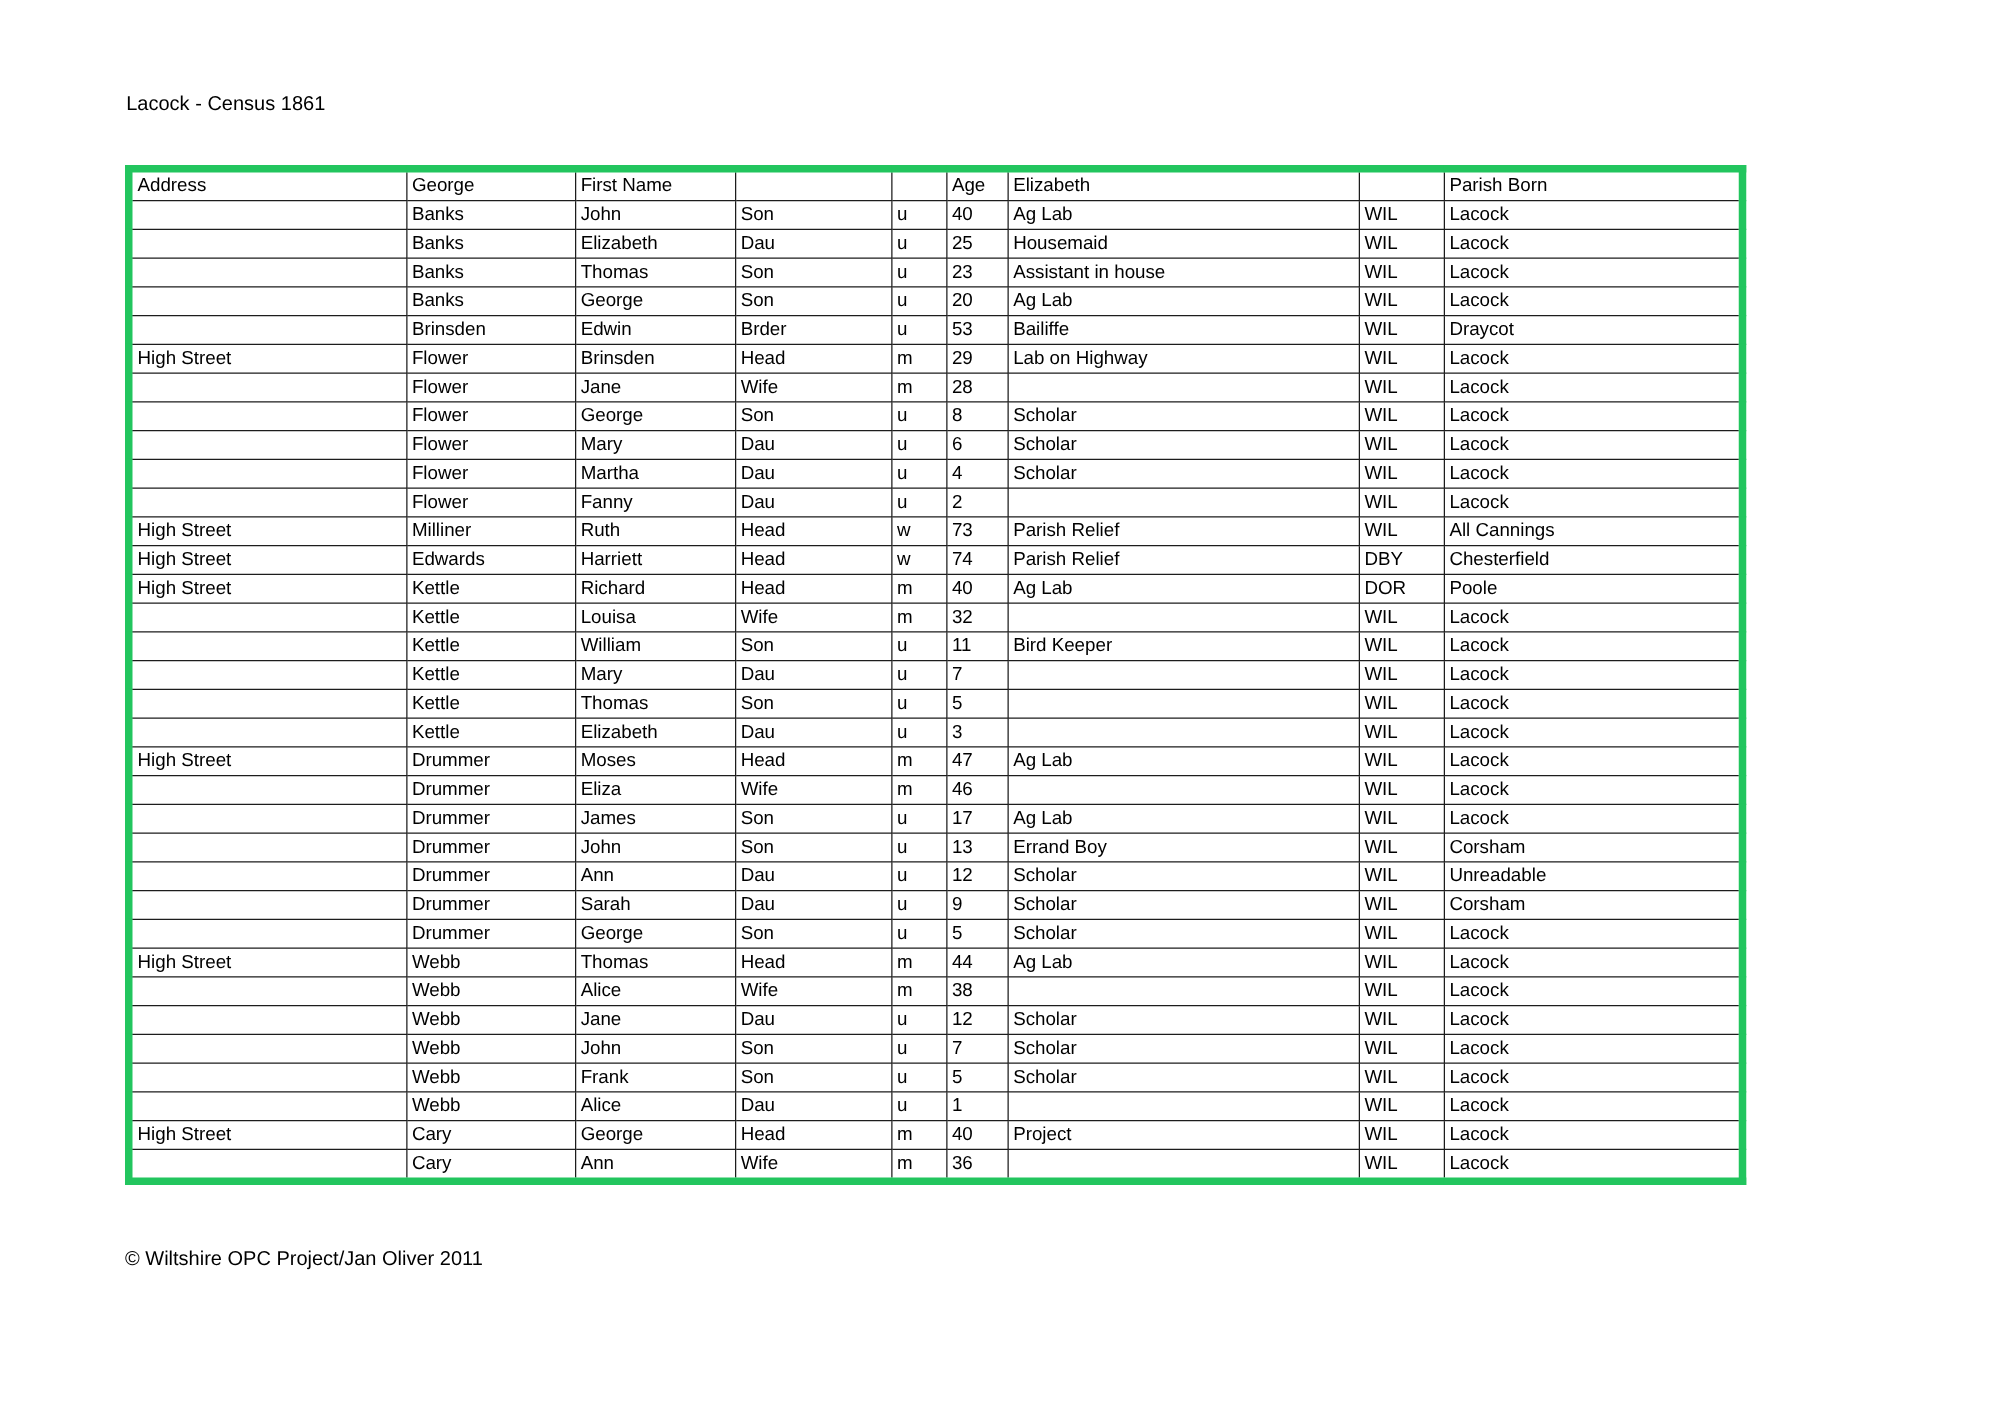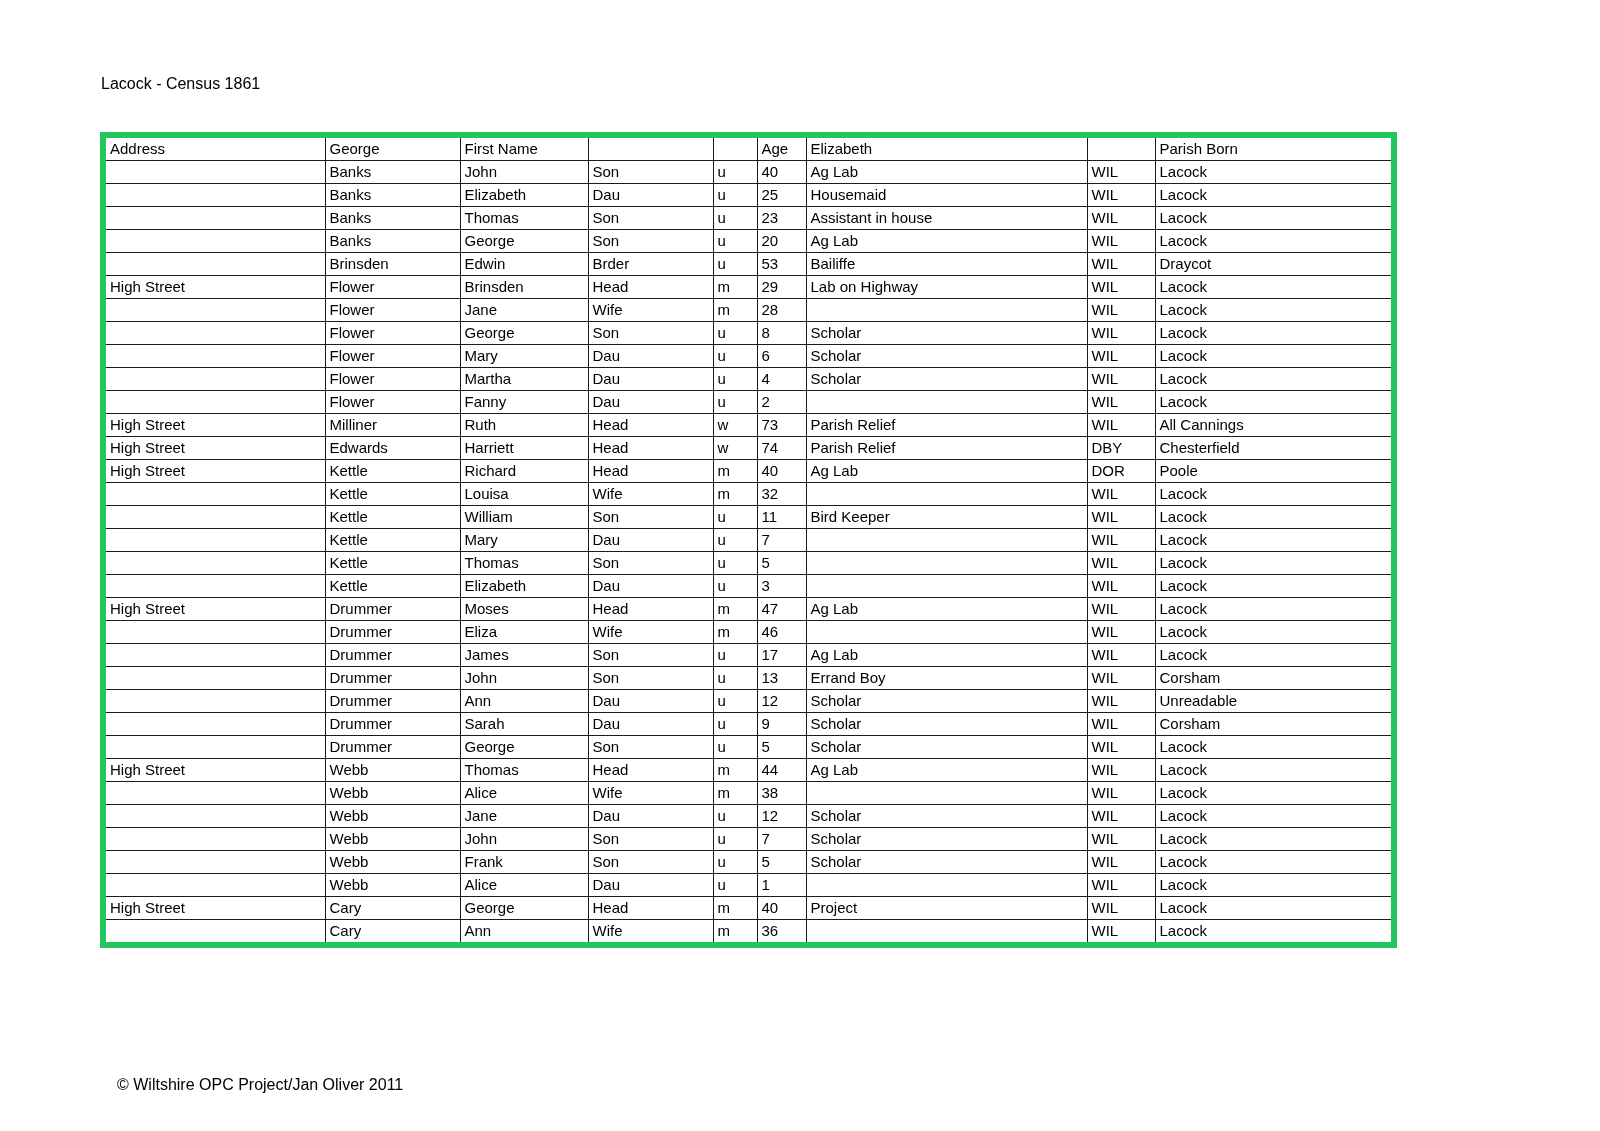--- a/index.html
+++ b/index.html
@@ -40,25 +40,24 @@
     vertical-align: middle;
     height: 22px;
     line-height: 22px;
     padding: 0 0 0 4px;
     white-space: nowrap;
     overflow: hidden;
   }
   .page-footer {
     position: absolute;
     left: 100px;
-    top: 1076px;
+    top: 999px;
     font-size: 16px;
     line-height: 18px;
     white-space: nowrap;
-    margin-left: 17px;
   }
 </style>
 </head>
 <body>
 
 <div class="page-title">Lacock - Census 1861</div>
 
 <table class="census">
   <colgroup id="census-colgroup">
       <col style="width: 222px;">

